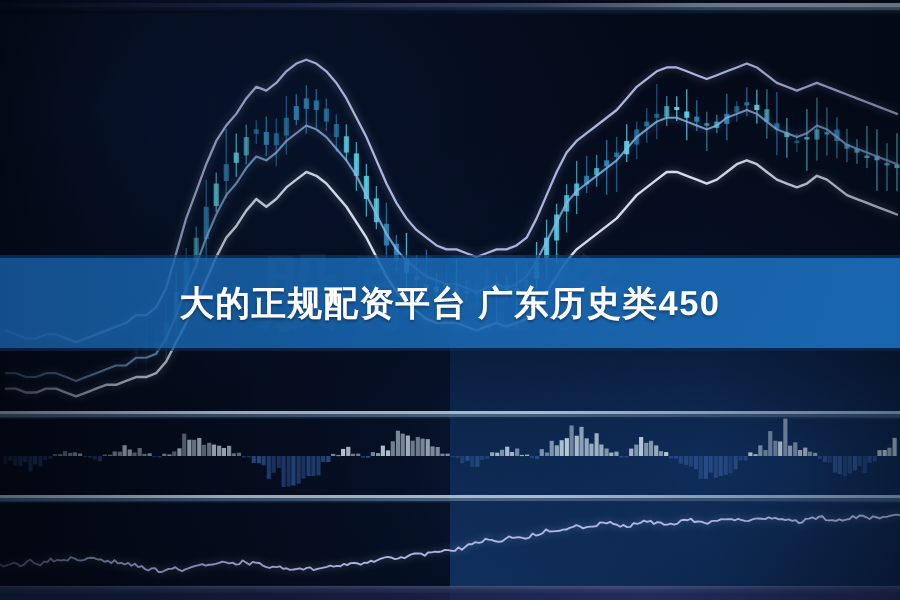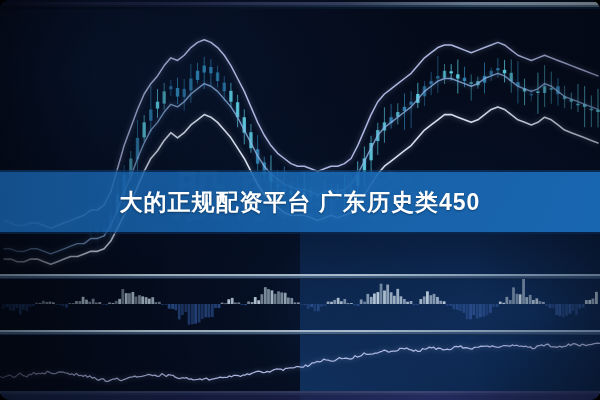--- a/index.html
+++ b/index.html
@@ -8,21 +8,20 @@
     padding: 0;
     background: #000;
   }
   #stage {
     position: relative;
     width: 600px;
     height: 400px;
     overflow: hidden;
     font-family: "Liberation Sans", "DejaVu Sans", sans-serif;
     background: #050d1c;
-    border-radius: 10px;
   }
 
   
   .bg-base {
     position: absolute;
     inset: 0;
     background:
       radial-gradient(120% 90% at 88% 78%, rgba(24,72,140,0.55) 0%, rgba(10,30,66,0.25) 38%, rgba(5,13,28,0) 68%),
       radial-gradient(90% 70% at 8% 18%, rgba(10,26,56,0.75) 0%, rgba(4,10,24,0.9) 70%),
       linear-gradient(180deg, #060e20 0%, #061129 30%, #05142e 58%, #040d22 82%, #03091a 100%);

